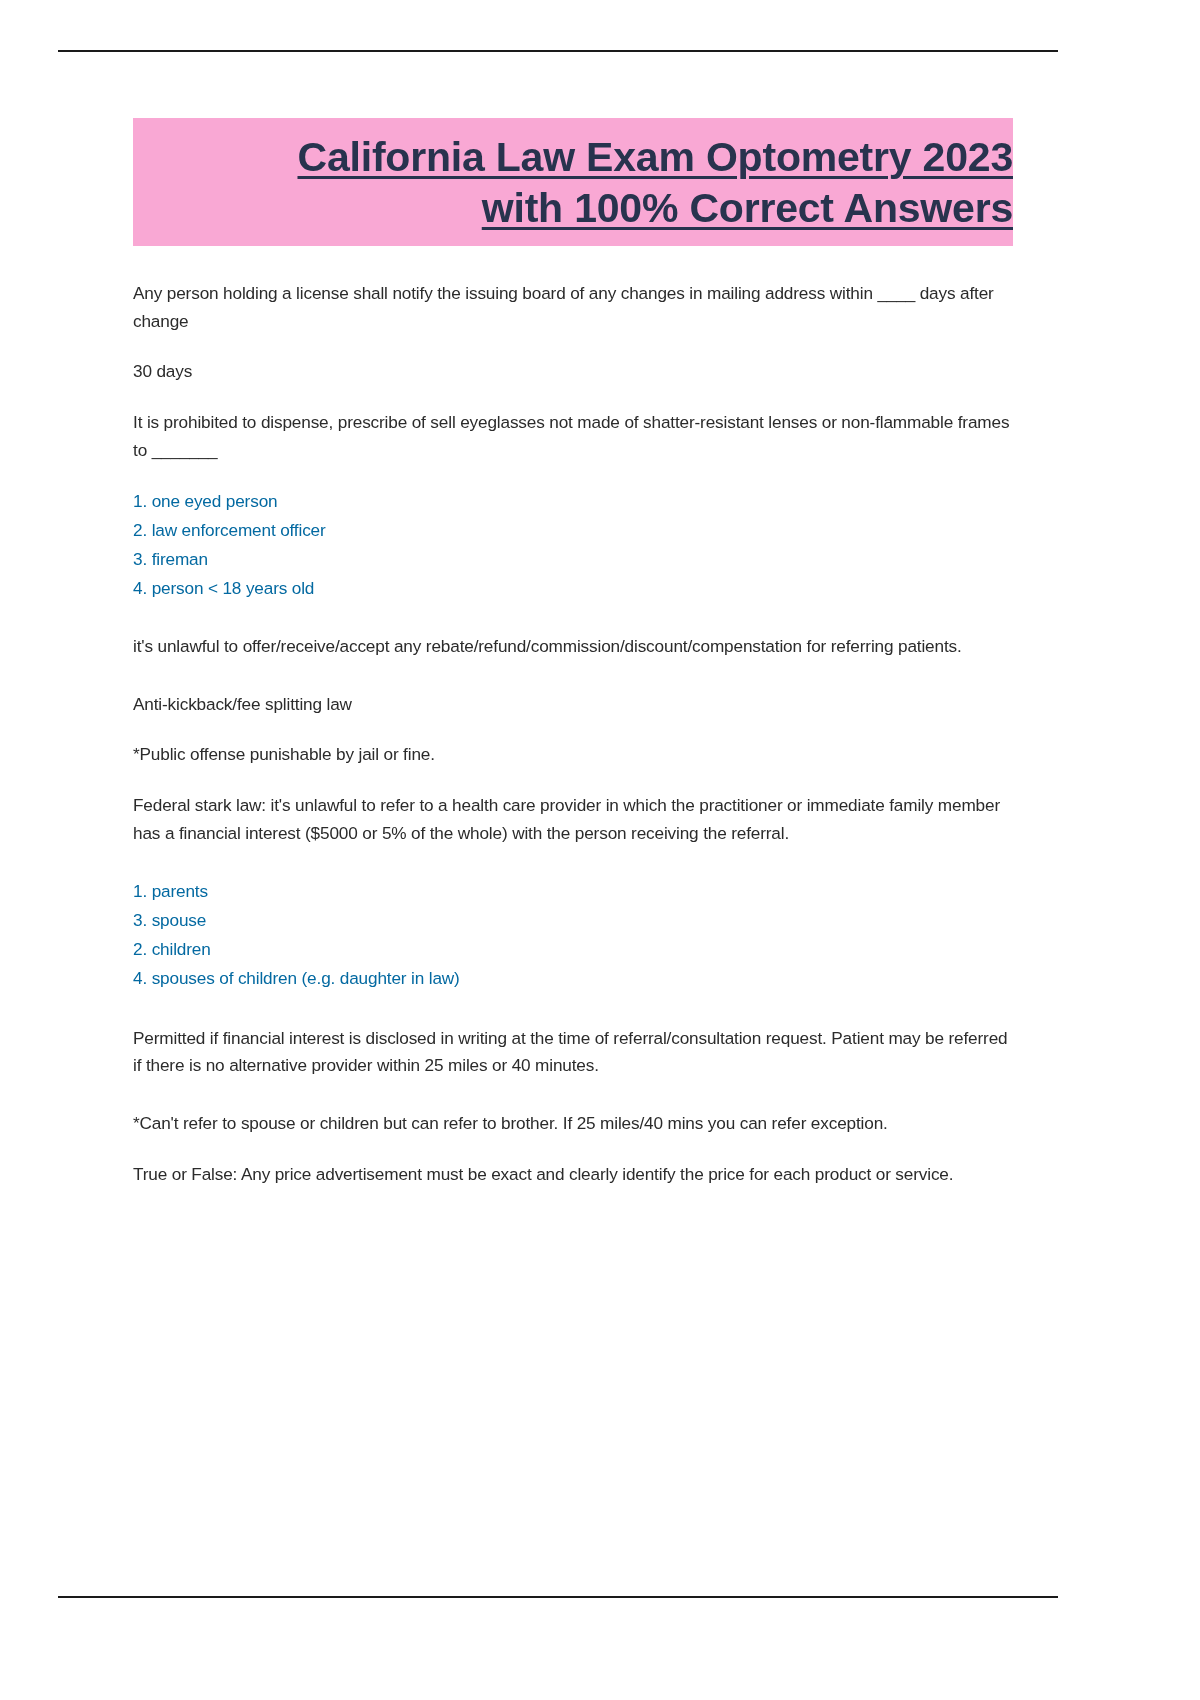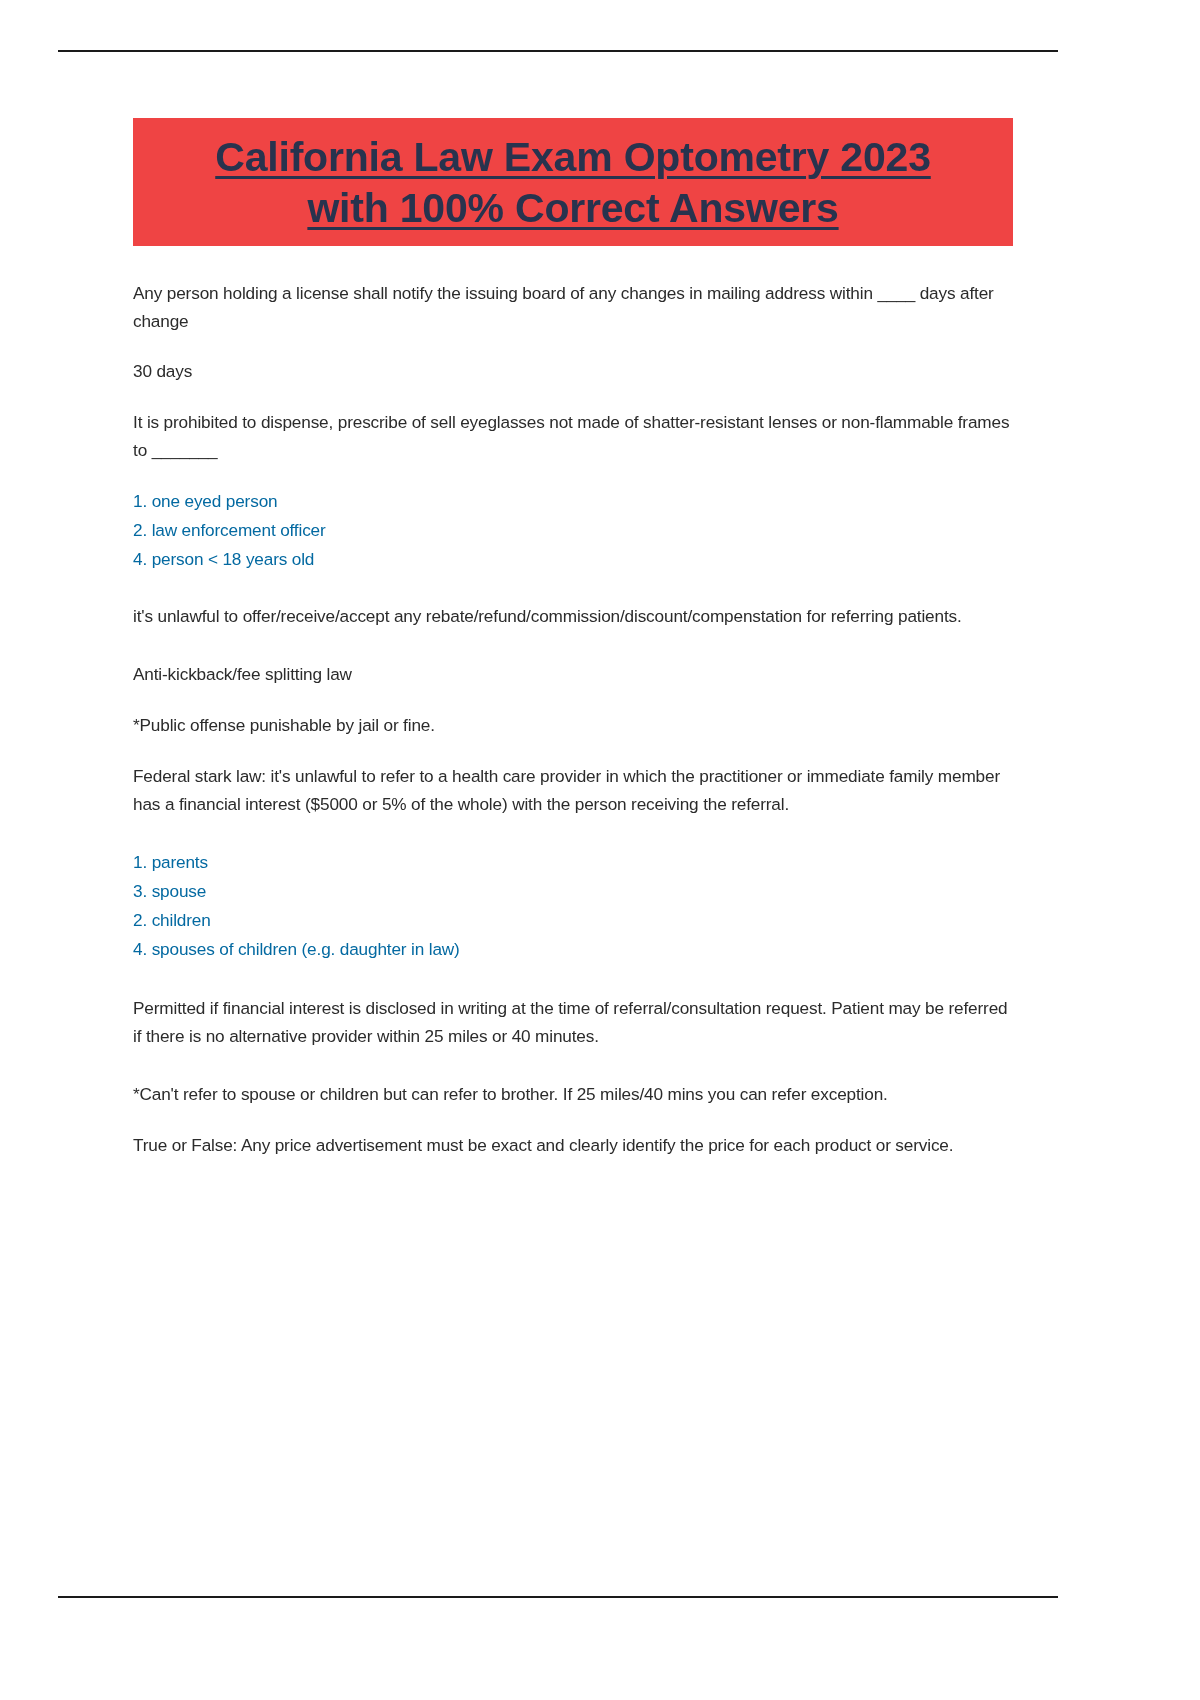--- a/index.html
+++ b/index.html
@@ -35,23 +35,23 @@
 
   .content {
     position: absolute;
     left: 133px;
     top: 118px;
     width: 880px;
   }
 
   
   .title-block {
-    background: #ef4444;
+    background: #f9a8d4;
     padding: 14px 0 12px 0;
-    text-align: center;
+    text-align: right;
     margin-bottom: 34px;
   }
   .title-line {
     display: block;
     font-family: "Liberation Sans", "DejaVu Sans", sans-serif;
     font-size: 41px;
     line-height: 1.24;
     font-weight: 700;
     color: #28334e;
     letter-spacing: -0.2px;
@@ -104,20 +104,21 @@
 
     <p class="para">Any person holding a license shall notify the issuing board of any changes in mailing address within ____ days after change</p>
 
     <p class="para">30 days</p>
 
     <p class="para">It is prohibited to dispense, prescribe of sell eyeglasses not made of shatter-resistant lenses or non-flammable frames to _______</p>
 
     <ul class="numlist">
       <li>1. one eyed person</li>
       <li>2. law enforcement officer</li>
+      <li>3. fireman</li>
       <li>4. person &lt; 18 years old</li>
     </ul>
 
 
     <p class="para gap">it's unlawful to offer/receive/accept any rebate/refund/commission/discount/compenstation for referring patients.</p>
 
     <p class="para">Anti-kickback/fee splitting law</p>
 
     <p class="para">*Public offense punishable by jail or fine.</p>
 

